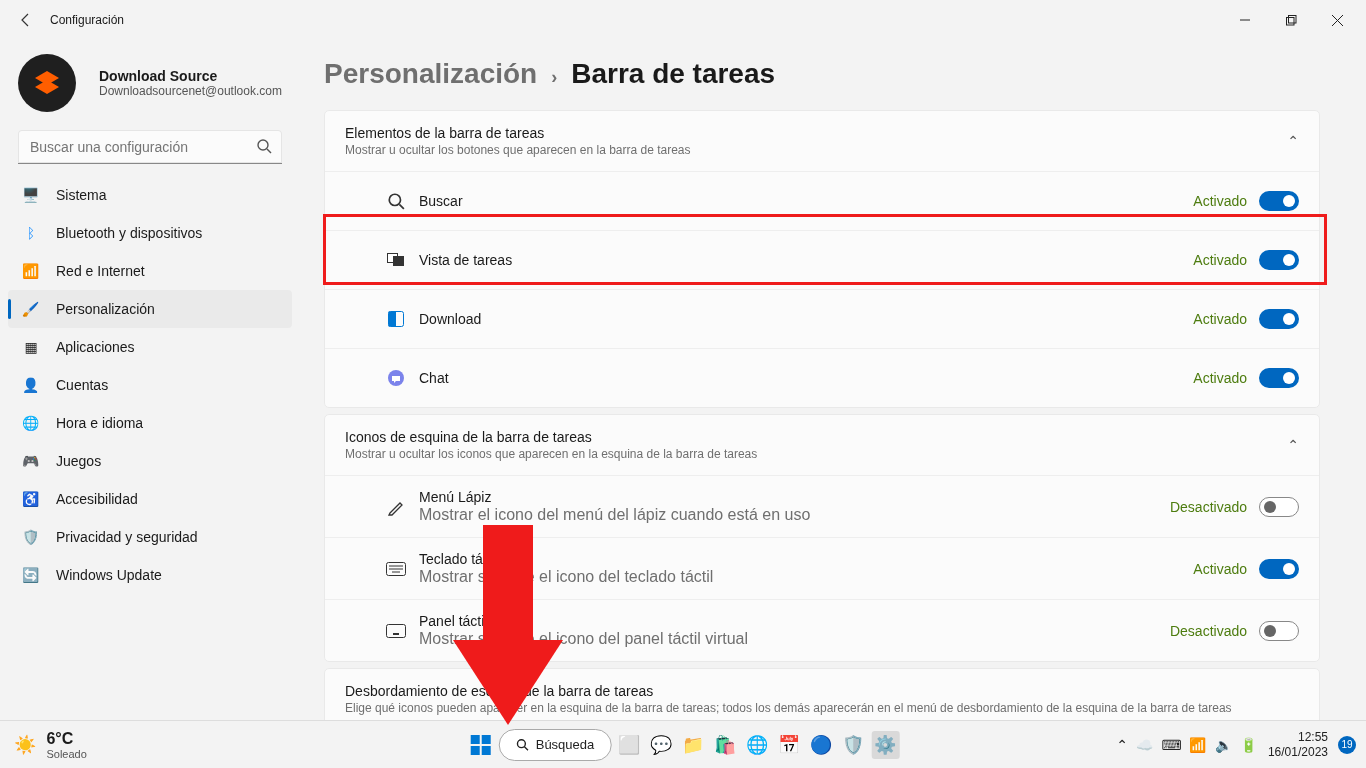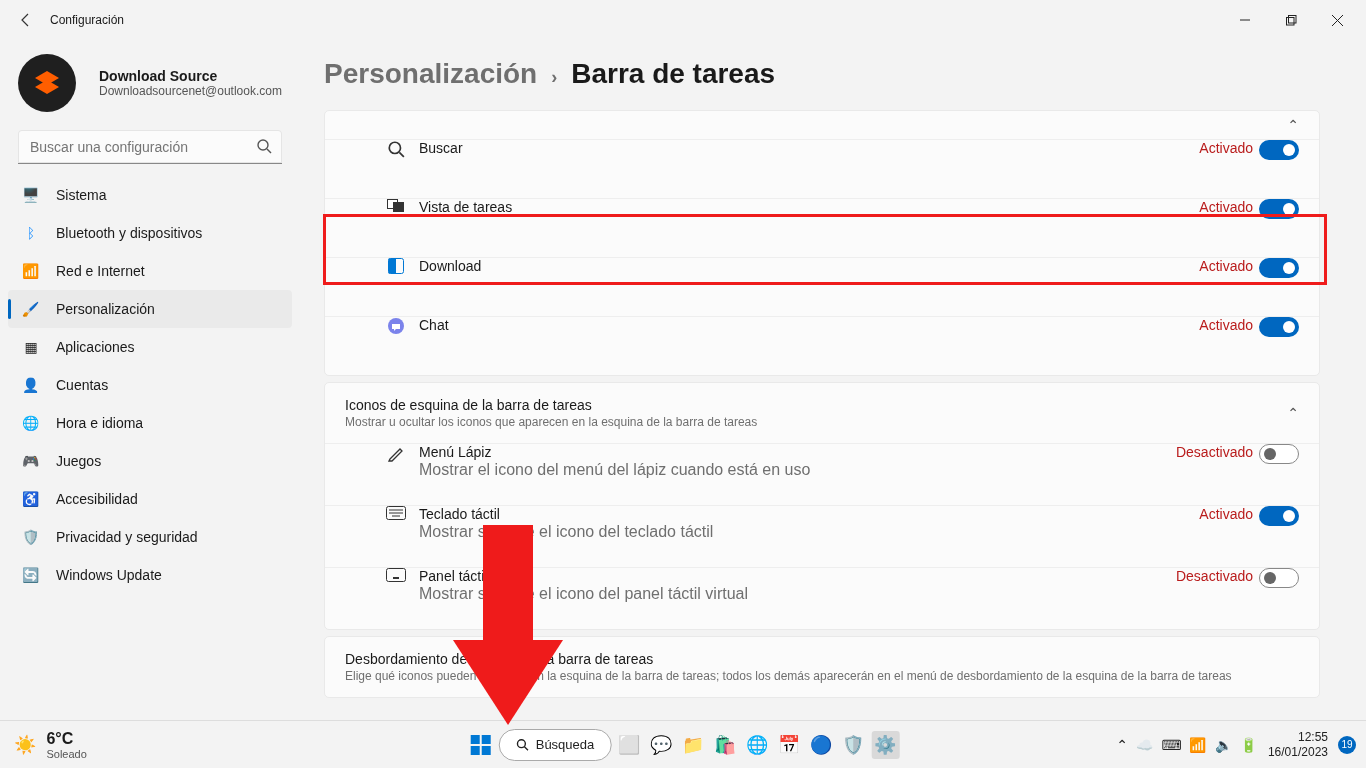--- a/index.html
+++ b/index.html
@@ -27,27 +27,27 @@
 .main{flex:1;padding:18px 46px 0 24px;overflow:auto}
 .bread{display:flex;align-items:baseline;gap:14px;margin-bottom:20px}
 .bread .p1{font-size:28px;font-weight:600;color:#6f6f6f}
 .bread .chv{font-size:18px;color:#6f6f6f;font-weight:600}
 .bread .p2{font-size:28px;font-weight:600}
 .card{background:#fbfbfb;border:1px solid #e9e9e9;border-radius:5px;margin-bottom:6px}
 .sec-head{display:flex;align-items:center;padding:14px 20px;position:relative}
 .sec-head .t1{font-size:14px;color:#1a1a1a}
 .sec-head .t2{font-size:12px;color:#6f6f6f;margin-top:2px}
 .sec-head .expand{position:absolute;right:20px;top:50%;transform:translateY(-50%);font-size:14px;color:#555}
-.row{display:flex;height:59px;border-top:1px solid #eee;padding:0 20px 0 60px;position:relative}
+.row{display:flex;align-items:center;height:59px;border-top:1px solid #eee;padding:0 20px 0 60px;position:relative}
 .row.tall{height:62px}
 .row .ricon{position:absolute;left:60px;width:22px;display:flex;justify-content:center}
 .row .rtxt,.row .rtxb{margin-left:34px}
 .row .rt1{font-size:14px}
 .row .rt2{font-size:16px;color:#6f6f6f;margin-top:1px}
-.row .state{margin-left:auto;font-size:14px;color:#b91c1c;margin-right:6px}
+.row .state{margin-left:auto;font-size:14px;color:#4d7c0f;margin-right:12px}
 .toggle{width:40px;height:20px;border-radius:10px;position:relative}
 .toggle.on{background:#0067c0}
 .toggle.off{background:#fff;border:1px solid #888}
 .toggle .thumb{width:12px;height:12px;border-radius:50%;position:absolute;top:4px}
 .toggle.on .thumb{background:#fff;right:4px}
 .toggle.off .thumb{background:#666;left:4px;top:3px}
 .highlight{position:absolute;border:3.5px solid #ef1b1b;pointer-events:none;left:323px;top:214px;width:1004px;height:71px}
 .arrow-ann{position:absolute;left:443px;top:525px;pointer-events:none}
 .taskbar{position:absolute;bottom:0;left:0;right:0;height:48px;background:#f3f3f3;border-top:1px solid #ddd;display:flex;align-items:center}
 .tb-left{display:flex;align-items:center;padding-left:14px;gap:10px}
@@ -169,20 +169,24 @@
 
   <div class="main">
     <div class="bread">
       <span class="p1">Personalización</span>
       <span class="chv">›</span>
       <span class="p2">Barra de tareas</span>
     </div>
 
     <div class="card">
       <div class="sec-head">
+        <div>
+          <div class="t1">Elementos de la barra de tareas</div>
+          <div class="t2">Mostrar u ocultar los botones que aparecen en la barra de tareas</div>
+        </div>
         <span class="expand">⌃</span>
       </div>
       <div id="sec1rows">
           <div class="row">
             <span class="ricon">
               <svg width="18" height="18" viewBox="0 0 16 16">
                 <circle cx="7" cy="7" r="5" stroke="#333" fill="none" stroke-width="1.5"></circle>
                 <line x1="11" y1="11" x2="15" y2="15" stroke="#333" stroke-width="1.5"></line>
               </svg>
             </span>

